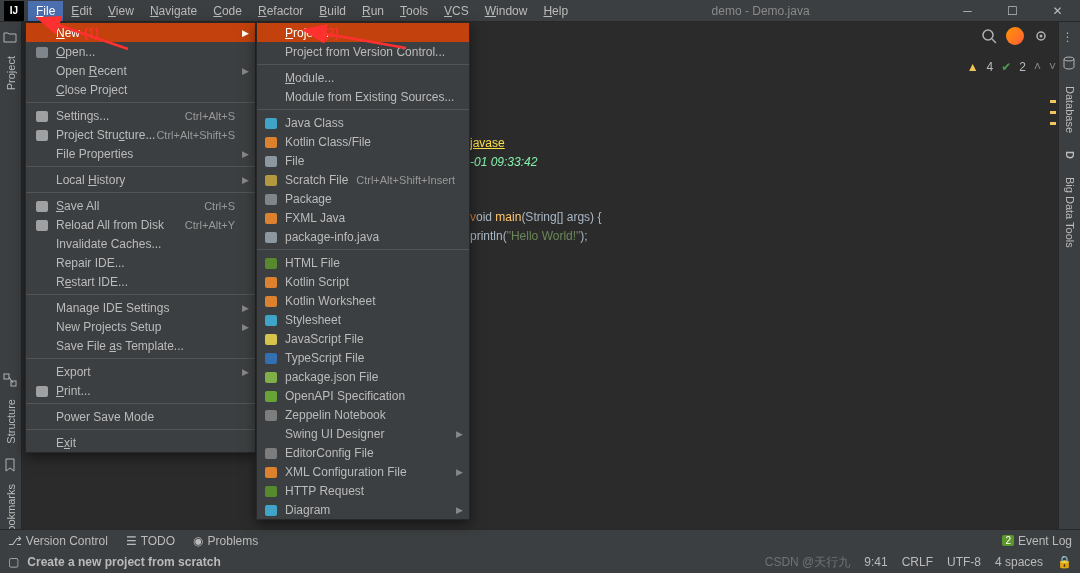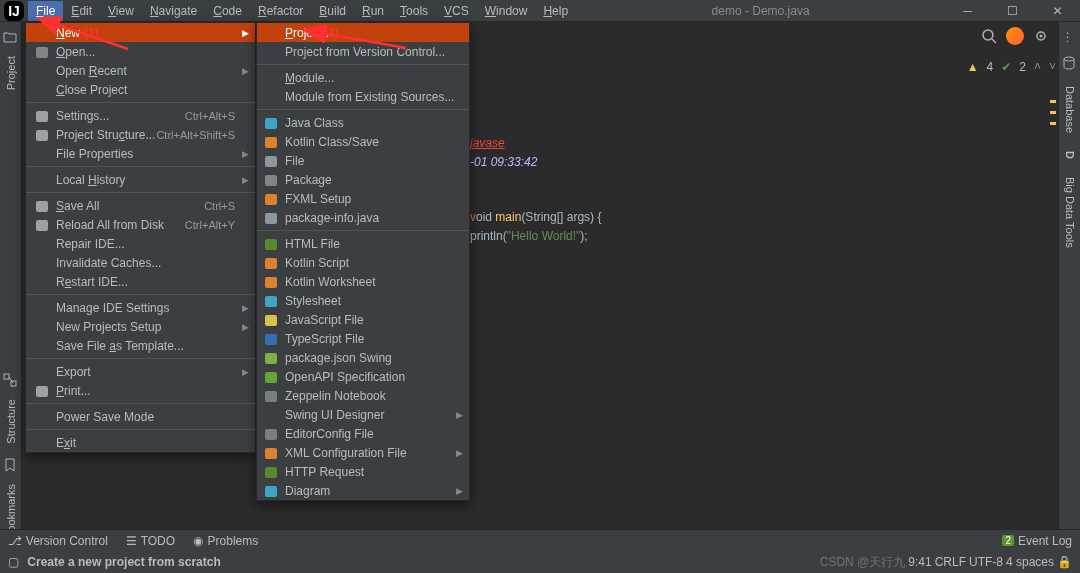--- a/index.html
+++ b/index.html
@@ -1,18 +1,18 @@
 <!DOCTYPE html>
 <html><head>
 <meta charset="utf-8">
 <style>
 * { margin:0; padding:0; box-sizing:border-box; font-family:"Segoe UI",Arial,sans-serif; font-size:12px; user-select:none; }
 body { width:1080px; height:573px; background:#2b2b2b; color:#bbbbbb; overflow:hidden; position:relative; }
 .titlebar { height:22px; background:#3c3f41; display:flex; align-items:center; border-bottom:1px solid #282828; }
-.app-icon { width:20px; height:20px; margin:0 4px; background:#000; border-radius:6px; display:flex; align-items:center; justify-content:center; color:#fff; font-size:14px; font-weight:bold; }
+.app-icon { width:20px; height:20px; margin:0 4px; background:#000; border-radius:1px; display:flex; align-items:center; justify-content:center; color:#fff; font-size:10px; font-weight:bold; }
 .menubar { display:flex; height:22px; align-items:center; }
 .menu-item { padding:3px 8px; color:#bbbbbb; cursor:pointer; }
 .menu-item.active { background:#4b6eaf; color:#fff; }
 .menu-item u { text-decoration:underline; }
 .title-center { flex:1; text-align:center; color:#8a8a8a; }
 .win-controls { display:flex; gap:0; }
 .win-btn { width:45px; height:22px; display:flex; align-items:center; justify-content:center; color:#bbb; cursor:pointer; }
 
 .left-gutter { position:absolute; left:0; top:22px; bottom:22px; width:22px; background:#3c3f41; border-right:1px solid #282828; display:flex; flex-direction:column; align-items:center; padding-top:8px; gap:10px; }
 .gutter-icon { width:16px; height:16px; color:#afb1b3; cursor:pointer; }
@@ -40,38 +40,38 @@
 .dd-item u { text-decoration:underline; }
 .dd-sep { height:1px; background:#525455; margin:3px 0; }
 
 .new-menu { left:256px; top:22px; width:214px; max-height:540px; }
 .new-menu .dd-item { padding:0 14px 0 6px; }
 
 .editor { position:absolute; left:22px; right:22px; top:50px; bottom:22px; background:#2b2b2b; font-family:"Consolas","Courier New",monospace; font-size:13px; color:#a9b7c6; }
 .editor-line { position:absolute; white-space:pre; }
 .kw { color:#cc7832; }
 .str { color:#6a8759; }
-.cmt { color:#c4b5fd; font-style:italic; }
-.link { color:#ef4444; text-decoration:underline;font-style:italic; }
+.cmt { color:#86efac; font-style:italic; }
+.link { color:#fde047; text-decoration:underline; }
 .fn { color:#ffc66d; }
 
 .status-right { position:absolute; right:24px; top:60px; display:flex; align-items:center; gap:8px; color:#bbb; font-size:11px; }
 .status-right .warn { color:#f2c55c; }
 .status-right .check { color:#499c54; }
 
 .editor-marks { position:absolute; right:24px; top:100px; width:6px; display:flex; flex-direction:column; gap:8px; }
 .mark { width:6px; height:3px; background:#f2c55c; }
 
 .statusbar { position:absolute; left:0; right:0; bottom:0; height:44px; background:#3c3f41; border-top:1px solid #282828; display:flex; flex-direction:column; }
 .status-top { height:22px; display:flex; align-items:center; padding:0 8px; gap:18px; font-size:11px; color:#bbb; }
 .status-top .spacer { flex:1; }
 .status-btn { display:flex; align-items:center; gap:4px; cursor:pointer; }
 .status-bot { height:22px; display:flex; align-items:center; padding:0 8px; font-size:11px; color:#bbb; }
 .status-bot .hint { flex:1;font-weight:bold; }
-.status-bot .right { display:flex; gap:3px; align-items:center; }
+.status-bot .right { display:flex; gap:14px; align-items:center; }
 .badge { background:#5c962c; color:#fff; border-radius:2px; padding:0 3px; font-size:10px; }
 .lock { color:#afb1b3; }
 
 .red-arrow { position:absolute; z-index:200; pointer-events:none; }
 .annotation { position:absolute; z-index:201; color:#ff3030; font-size:12px; font-weight:bold; pointer-events:none; }
 
 svg { display:block; }
 </style>
 </head>
 <body>
@@ -247,25 +247,25 @@
       <span class="icon">
         <svg width="14" height="14">
           <rect x="1" y="2" width="12" height="11" rx="2" fill="#afb1b3" opacity="0.85"></rect>
         </svg>
       </span>
       <span class="label">Reload All from Disk</span>
       <span class="shortcut">Ctrl+Alt+Y</span>
     </div>
     <div class="dd-item">
       <span class="icon"></span>
+      <span class="label">Invalidate Caches...</span>
+    </div>
+    <div class="dd-item">
+      <span class="icon"></span>
       <span class="label">Repair IDE...</span>
-    </div>
-    <div class="dd-item">
-      <span class="icon"></span>
-      <span class="label">Invalidate Caches...</span>
     </div>
     <div class="dd-item">
       <span class="icon"></span>
       <span class="label">R<u>e</u>start IDE...</span>
     </div>
     <div class="dd-sep"></div>
     <div class="dd-item">
       <span class="icon"></span>
       <span class="label">Manage IDE Settings</span>
       <span class="arrow">▶</span>
@@ -331,45 +331,54 @@
         </svg>
       </span>
       <span class="label">Java Class</span>
     </div>
     <div class="dd-item">
       <span class="icon">
         <svg width="14" height="14">
           <rect x="1" y="2" width="12" height="11" rx="2" fill="#f88e2b" opacity="0.85"></rect>
         </svg>
       </span>
-      <span class="label">Kotlin Class/Save</span>
+      <span class="label">Kotlin Class/File</span>
     </div>
     <div class="dd-item">
       <span class="icon">
         <svg width="14" height="14">
           <rect x="1" y="2" width="12" height="11" rx="2" fill="#9aa7b0" opacity="0.85"></rect>
         </svg>
       </span>
       <span class="label">File</span>
     </div>
     <div class="dd-item">
       <span class="icon">
         <svg width="14" height="14">
+          <rect x="1" y="2" width="12" height="11" rx="2" fill="#c7a93f" opacity="0.85"></rect>
+        </svg>
+      </span>
+      <span class="label">Scratch File</span>
+      <span class="shortcut">Ctrl+Alt+Shift+Insert</span>
+    </div>
+    <div class="dd-item">
+      <span class="icon">
+        <svg width="14" height="14">
           <rect x="1" y="2" width="12" height="11" rx="2" fill="#8a9299" opacity="0.85"></rect>
         </svg>
       </span>
       <span class="label">Package</span>
     </div>
     <div class="dd-item">
       <span class="icon">
         <svg width="14" height="14">
           <rect x="1" y="2" width="12" height="11" rx="2" fill="#f88e2b" opacity="0.85"></rect>
         </svg>
       </span>
-      <span class="label">FXML Setup</span>
+      <span class="label">FXML Java</span>
     </div>
     <div class="dd-item">
       <span class="icon">
         <svg width="14" height="14">
           <rect x="1" y="2" width="12" height="11" rx="2" fill="#9aa7b0" opacity="0.85"></rect>
         </svg>
       </span>
       <span class="label">package-info.java</span>
     </div>
     <div class="dd-sep"></div>
@@ -420,21 +429,21 @@
         </svg>
       </span>
       <span class="label">TypeScript File</span>
     </div>
     <div class="dd-item">
       <span class="icon">
         <svg width="14" height="14">
           <rect x="1" y="2" width="12" height="11" rx="2" fill="#8bc34a" opacity="0.85"></rect>
         </svg>
       </span>
-      <span class="label">package.json Swing</span>
+      <span class="label">package.json File</span>
     </div>
     <div class="dd-item">
       <span class="icon">
         <svg width="14" height="14">
           <rect x="1" y="2" width="12" height="11" rx="2" fill="#6fb536" opacity="0.85"></rect>
         </svg>
       </span>
       <span class="label">OpenAPI Specification</span>
     </div>
     <div class="dd-item">

